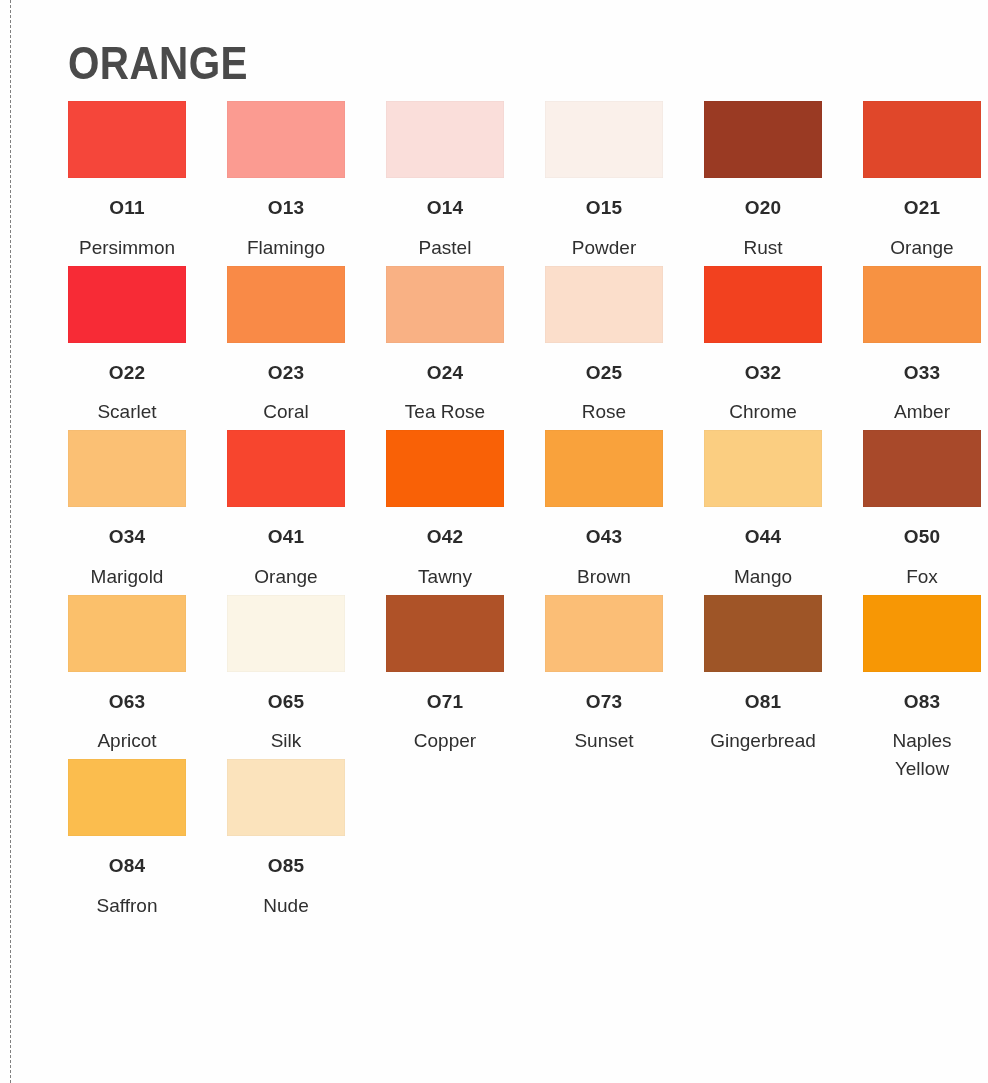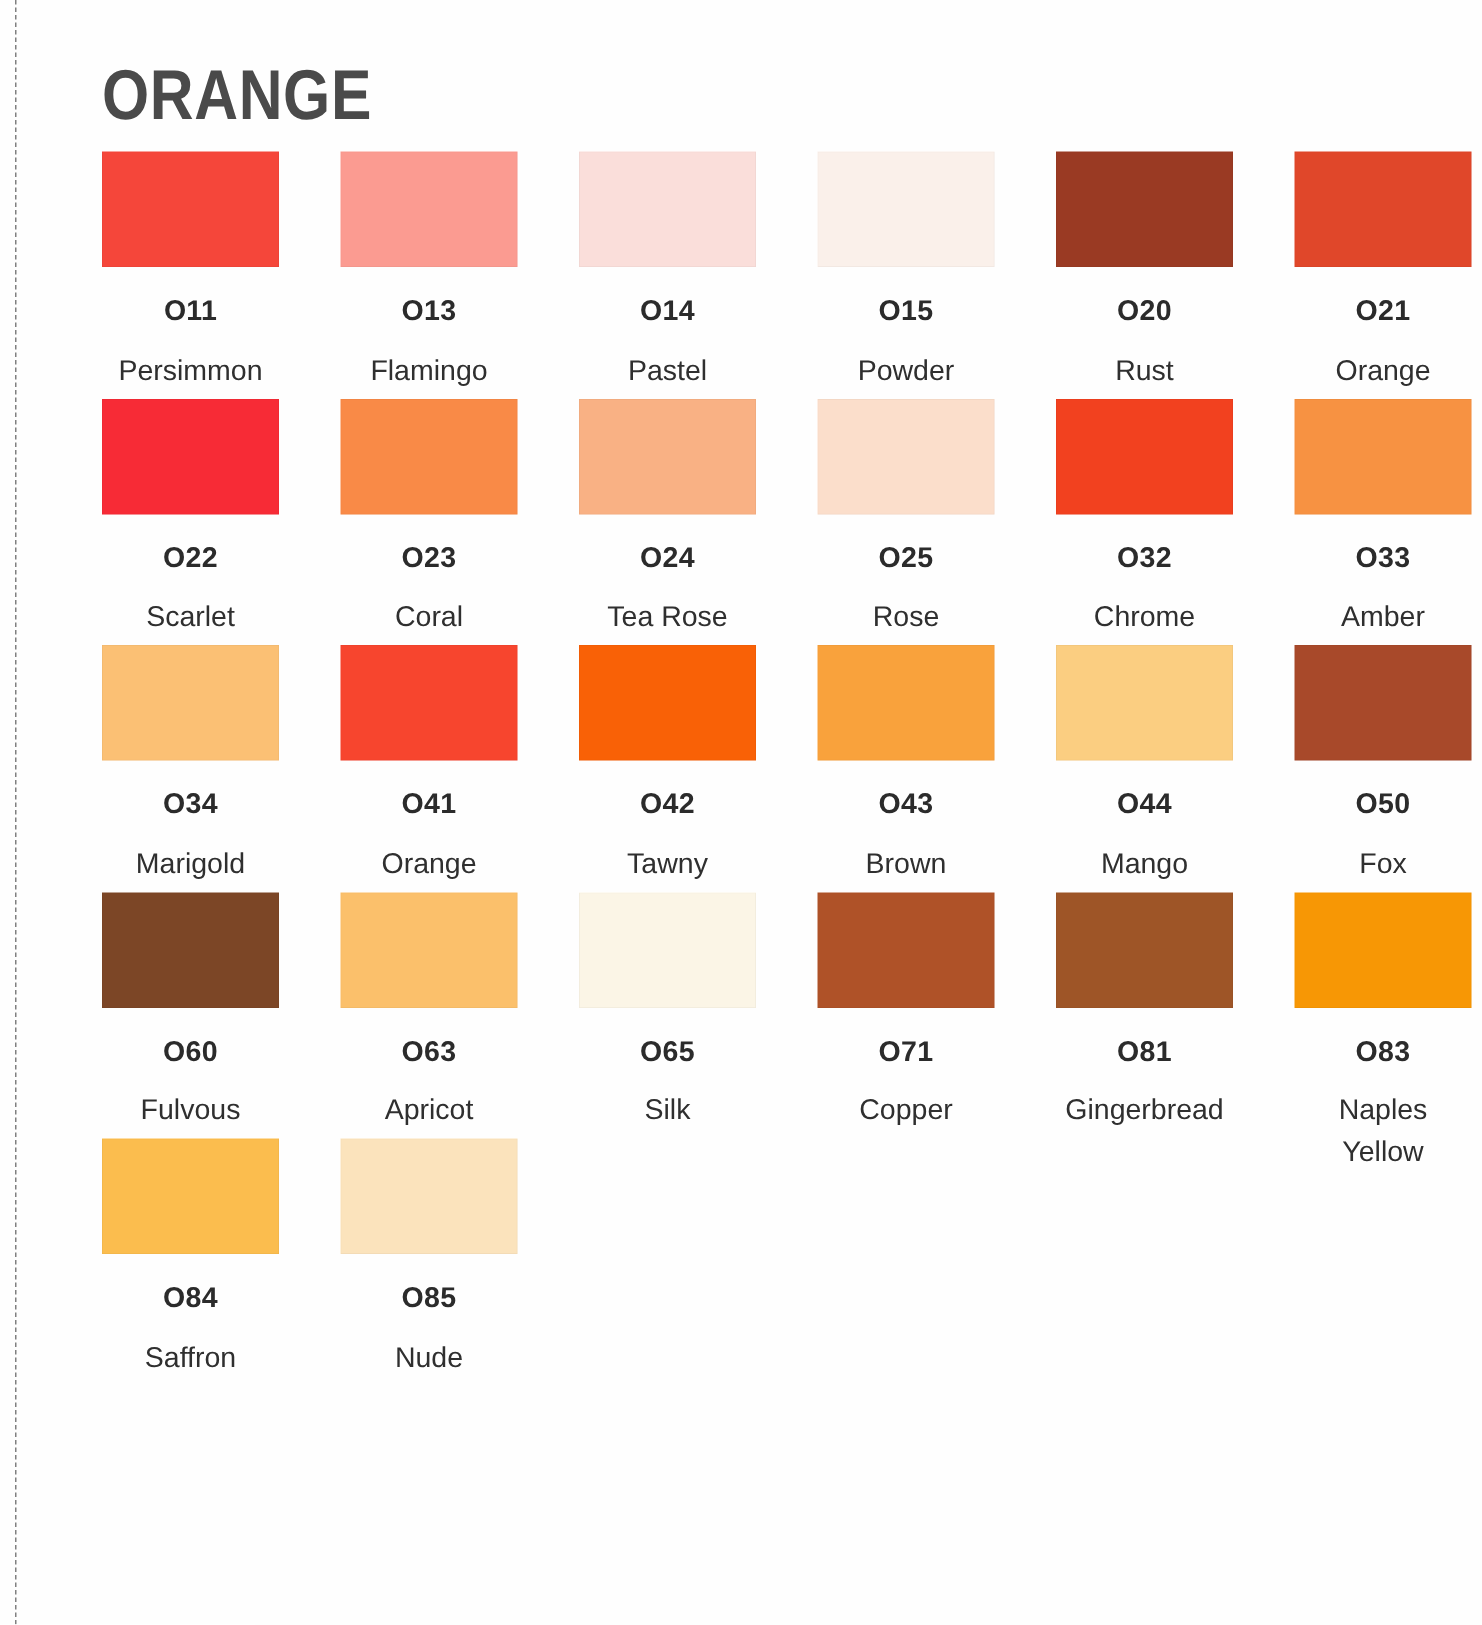--- a/index.html
+++ b/index.html
@@ -183,38 +183,38 @@
         <div class="swatch-chip" style="background: rgb(251, 206, 129);"></div>
         <div class="swatch-code">O44</div>
         <div class="swatch-name">Mango</div>
       </div>
       <div class="swatch-cell">
         <div class="swatch-chip" style="background: rgb(168, 73, 42);"></div>
         <div class="swatch-code">O50</div>
         <div class="swatch-name">Fox</div>
       </div>
       <div class="swatch-cell">
-        <div class="swatch-chip" style="background: rgb(124, 70, 38);"></div>
-        <div class="swatch-code">O60</div>
-        <div class="swatch-name">Fulvous</div>
-      </div>
-      <div class="swatch-cell">
         <div class="swatch-chip" style="background: rgb(251, 192, 107);"></div>
         <div class="swatch-code">O63</div>
         <div class="swatch-name">Apricot</div>
       </div>
       <div class="swatch-cell">
         <div class="swatch-chip" style="background: rgb(251, 245, 230);"></div>
         <div class="swatch-code">O65</div>
         <div class="swatch-name">Silk</div>
       </div>
       <div class="swatch-cell">
         <div class="swatch-chip" style="background: rgb(175, 82, 40);"></div>
         <div class="swatch-code">O71</div>
         <div class="swatch-name">Copper</div>
+      </div>
+      <div class="swatch-cell">
+        <div class="swatch-chip" style="background: rgb(251, 190, 118);"></div>
+        <div class="swatch-code">O73</div>
+        <div class="swatch-name">Sunset</div>
       </div>
       <div class="swatch-cell">
         <div class="swatch-chip" style="background: rgb(158, 85, 39);"></div>
         <div class="swatch-code">O81</div>
         <div class="swatch-name">Gingerbread</div>
       </div>
       <div class="swatch-cell">
         <div class="swatch-chip" style="background: rgb(247, 151, 5);"></div>
         <div class="swatch-code">O83</div>
         <div class="swatch-name">Naples

